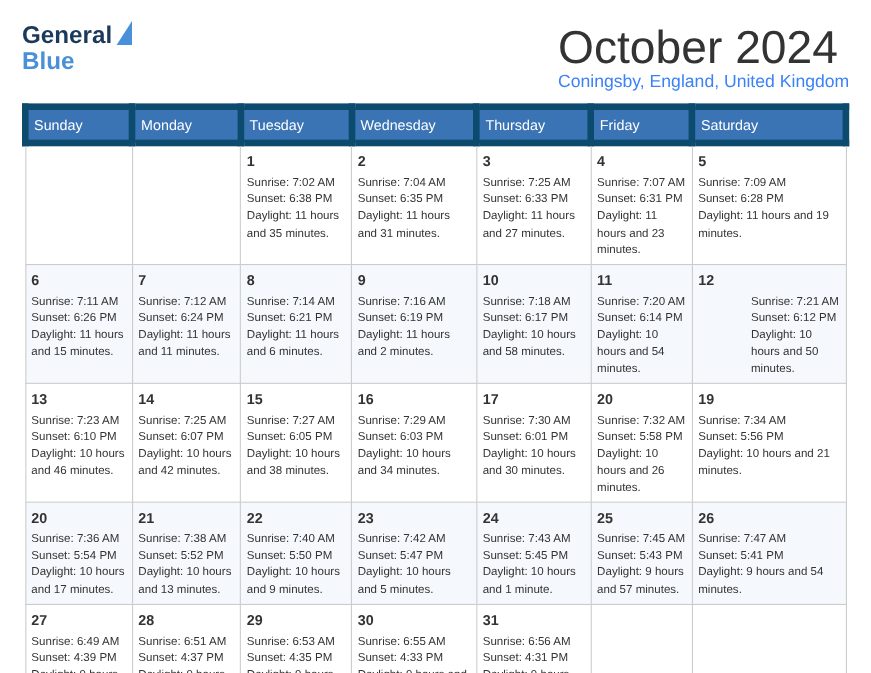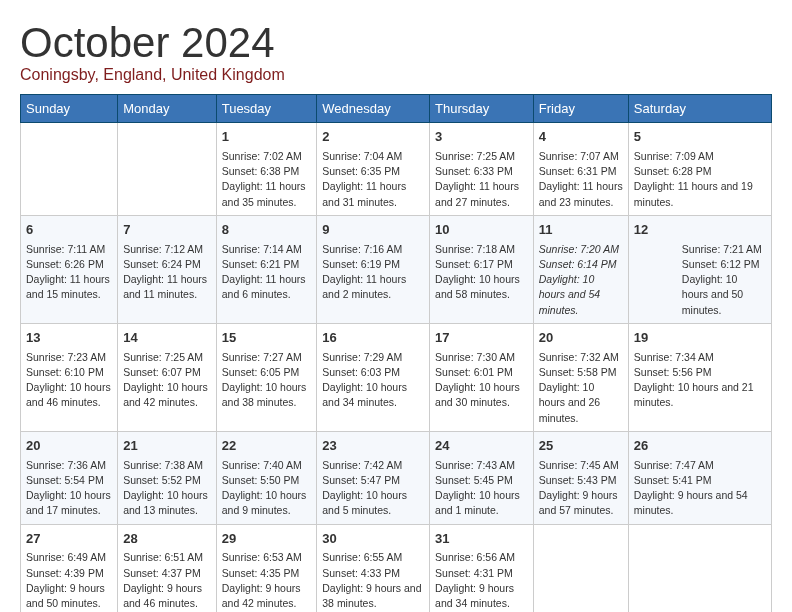--- a/index.html
+++ b/index.html
@@ -38,35 +38,35 @@
       text-align: left;
     }
     .month-title {
       font-size: 42px;
       font-weight: 300;
       color: #333;
       line-height: 1.1;
     }
     .subtitle {
       font-size: 16px;
-      color: #7f1d1d;
+      color: #3b82f6;
     }
     table {
       width: 100%;
       border-collapse: collapse;
       font-size: 11px;
     }
     thead th {
       background-color: #3a74b5;
       color: #fff;
       padding: 6px 5px;
       text-align: left;
       font-size: 13px;
       font-weight: normal;
-      border: 1px solid #0c4a6e;
+      border: 6px solid #0c4a6e;
     }
     tbody td {
       vertical-align: top;
       padding: 5px 5px;
       border: 1px solid #ccc;
       height: 90px;
       color: #333;
       background: #fff;
       line-height: 1.45;
     }
@@ -81,20 +81,29 @@
     }
     .day-info {
       font-size: 10.5px;
       color: #333;
     }
   </style>
 </head>
 <body>
 
 <div class="header">
+  <div class="logo">
+    <div>
+      <div style="display:flex;align-items:center;">
+        <span class="logo-text">General</span>
+        <div class="logo-triangle"></div>
+      </div>
+      <div class="logo-text" style="color:#4a90d9;">Blue</div>
+    </div>
+  </div>
   <div class="title-section">
     <div class="month-title">October 2024</div>
     <div class="subtitle">Coningsby, England, United Kingdom</div>
   </div>
 </div>
 
 <table>
   <thead>
     <tr>
     <th>Sunday</th>
@@ -167,21 +176,21 @@
 Daylight: 11 hours and 2 minutes.</div>
         </td>
         <td>
           <span class="day-num">10</span>
           <div class="day-info" style="white-space: pre-line;">Sunrise: 7:18 AM
 Sunset: 6:17 PM
 Daylight: 10 hours and 58 minutes.</div>
         </td>
         <td>
           <span class="day-num">11</span>
-          <div class="day-info" style="white-space: pre-line; font-style: italic;">Sunrise: 7:20 AM
+          <div class="day-info" style="white-space: pre-line;">Sunrise: 7:20 AM
 Sunset: 6:14 PM
 Daylight: 10 hours and 54 minutes.</div>
         </td>
         <td>
           <span class="day-num">12</span>
           <div class="day-info" style="white-space: pre-line; margin-left: 48px;">Sunrise: 7:21 AM
 Sunset: 6:12 PM
 Daylight: 10 hours and 50 minutes.</div>
         </td>
       </tr>

